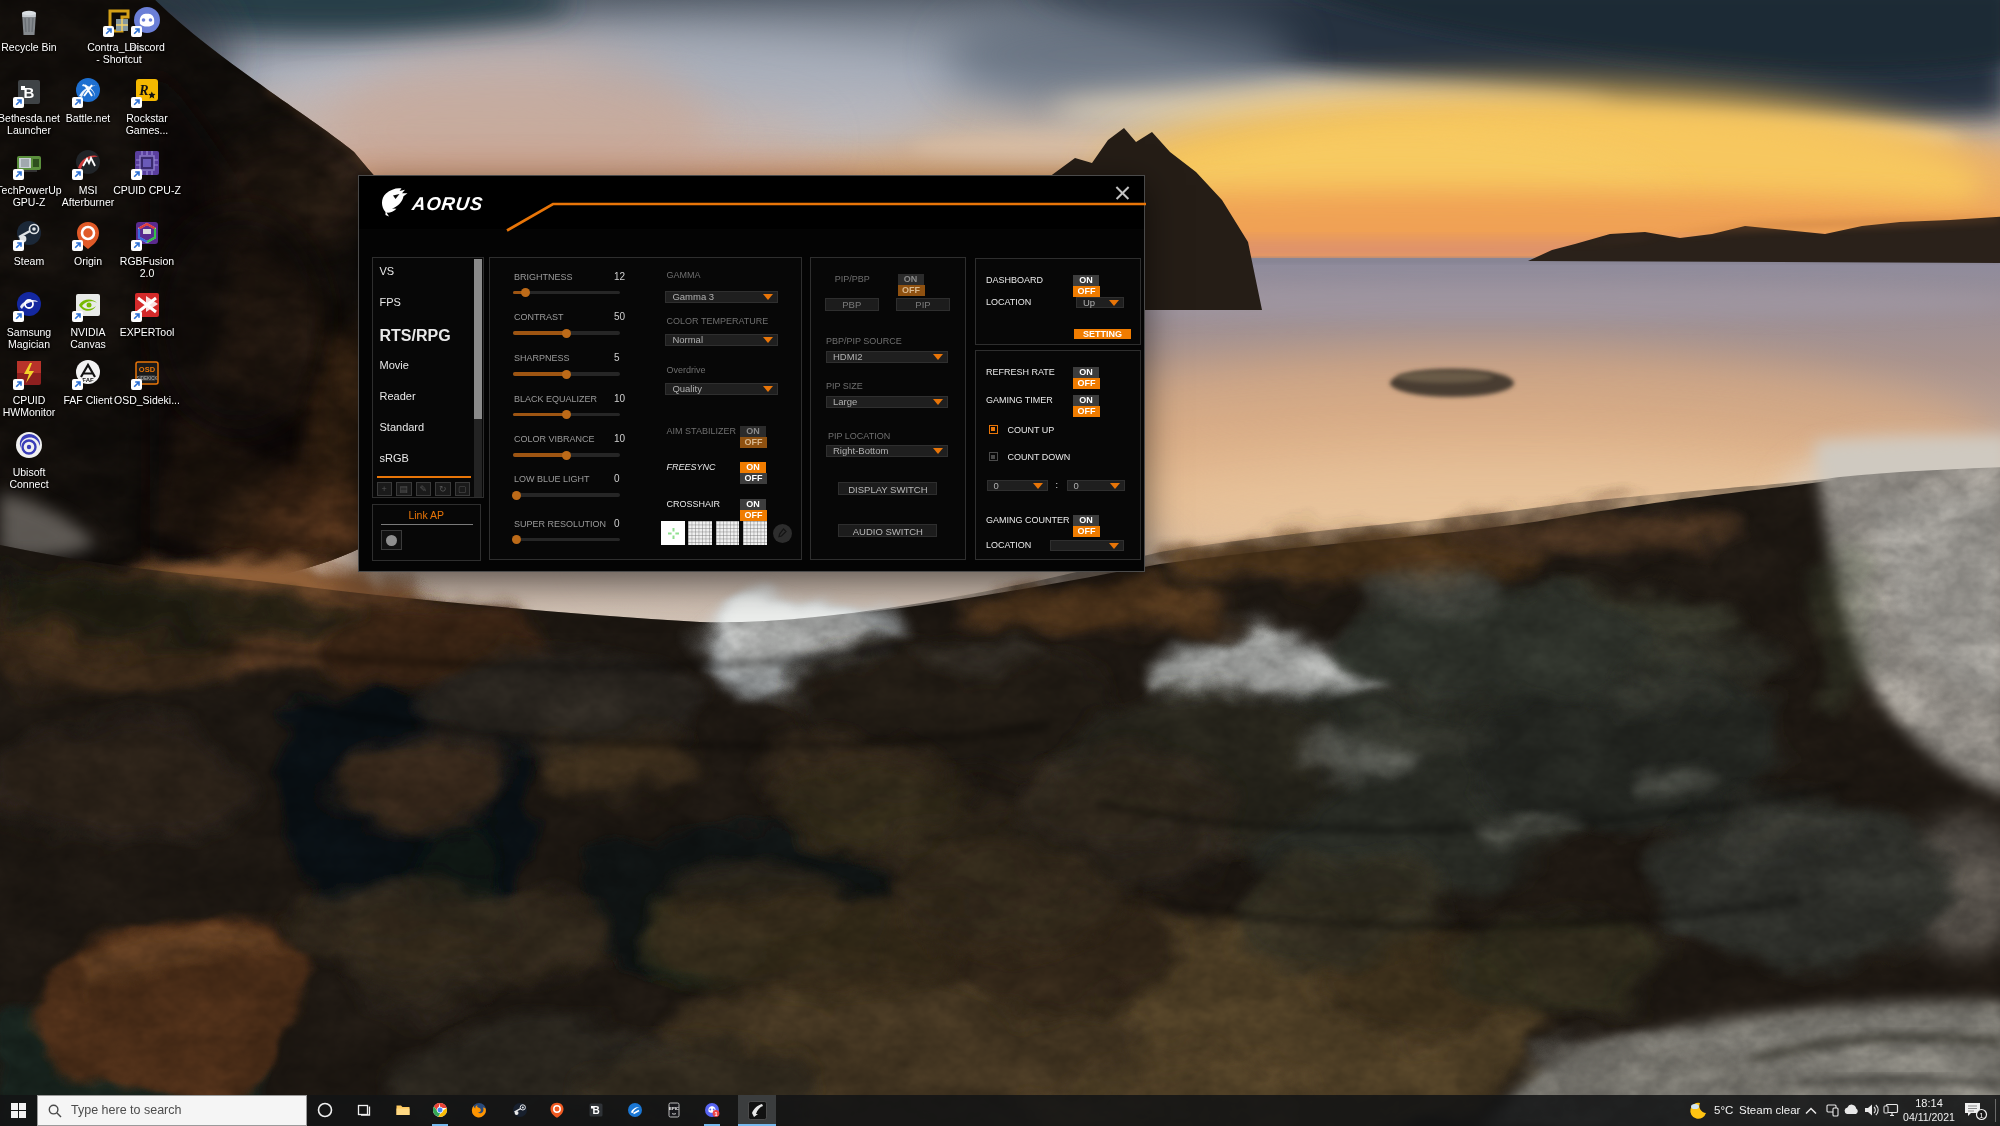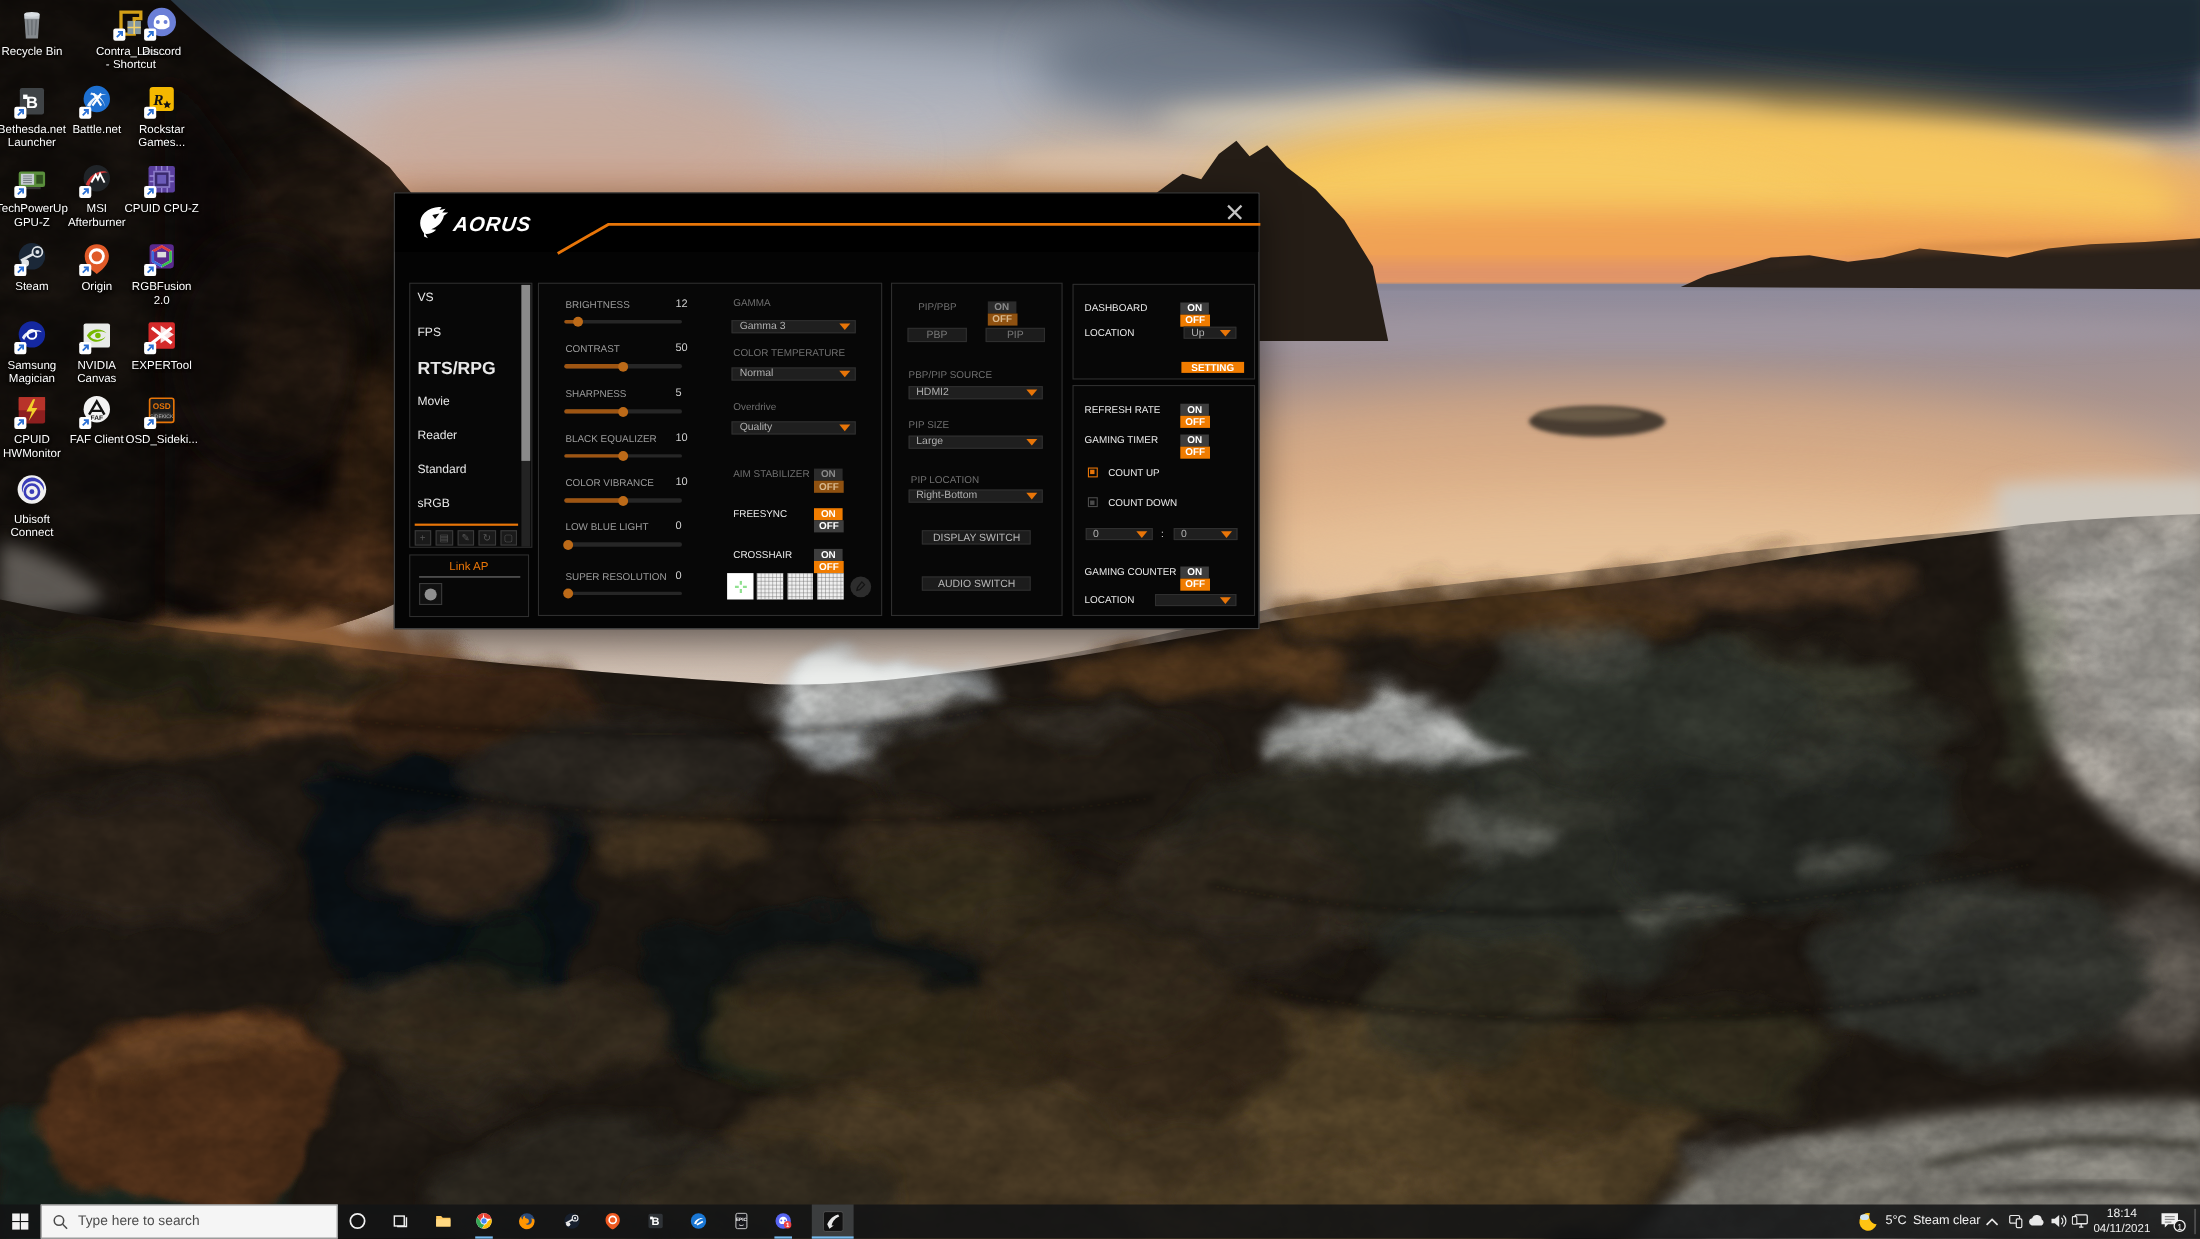--- a/index.html
+++ b/index.html
@@ -598,21 +598,21 @@
 <div class="dd" style="left:306.4px;top:115px;width:113px;height:11.5px;line-height:10.5px;">Gamma 3<div class="tri" style="top:2.0px;"></div></div>
 <div class="lbl dim" style="left:307.6px;top:138.5px;">COLOR TEMPERATURE</div>
 <div class="dd" style="left:306.4px;top:158px;width:113px;height:11.5px;line-height:10.5px;">Normal<div class="tri" style="top:2.0px;"></div></div>
 <div class="lbl dim" style="left:307.6px;top:188px;">Overdrive</div>
 <div class="dd" style="left:306.4px;top:207px;width:113px;height:11.5px;line-height:10.5px;">Quality<div class="tri" style="top:2.0px;"></div></div>
 <div class="lbl dim" style="left:307.6px;top:249px;">AIM STABILIZER</div>
 <div class="tgl dis" style="left:381px;top:249.5px;height:11px;">
         <div class="on" style="width:26px;line-height:11px;">ON</div>
         <div class="off" style="width:27px;line-height:11px;">OFF</div>
       </div>
-<div class="lbl bright" style="left:307.6px;top:284.8px;">FREESYNC</div>
+<div class="lbl bright" style="left:307.6px;top:284.8px;font-style:italic;">FREESYNC</div>
 <div class="tgl onact" style="left:381px;top:285.5px;height:11px;">
         <div class="on" style="width:26px;line-height:11px;">ON</div>
         <div class="off" style="width:27px;line-height:11px;">OFF</div>
       </div>
 <div class="lbl bright" style="left:307.6px;top:322px;">CROSSHAIR</div>
 <div class="tgl" style="left:381px;top:322.5px;height:11px;">
         <div class="on" style="width:26px;line-height:11px;">ON</div>
         <div class="off" style="width:27px;line-height:11px;">OFF</div>
       </div>
 <div style="position:absolute;left:302px;top:345px;width:23.5px;height:24px;background:#fff;"></div>

